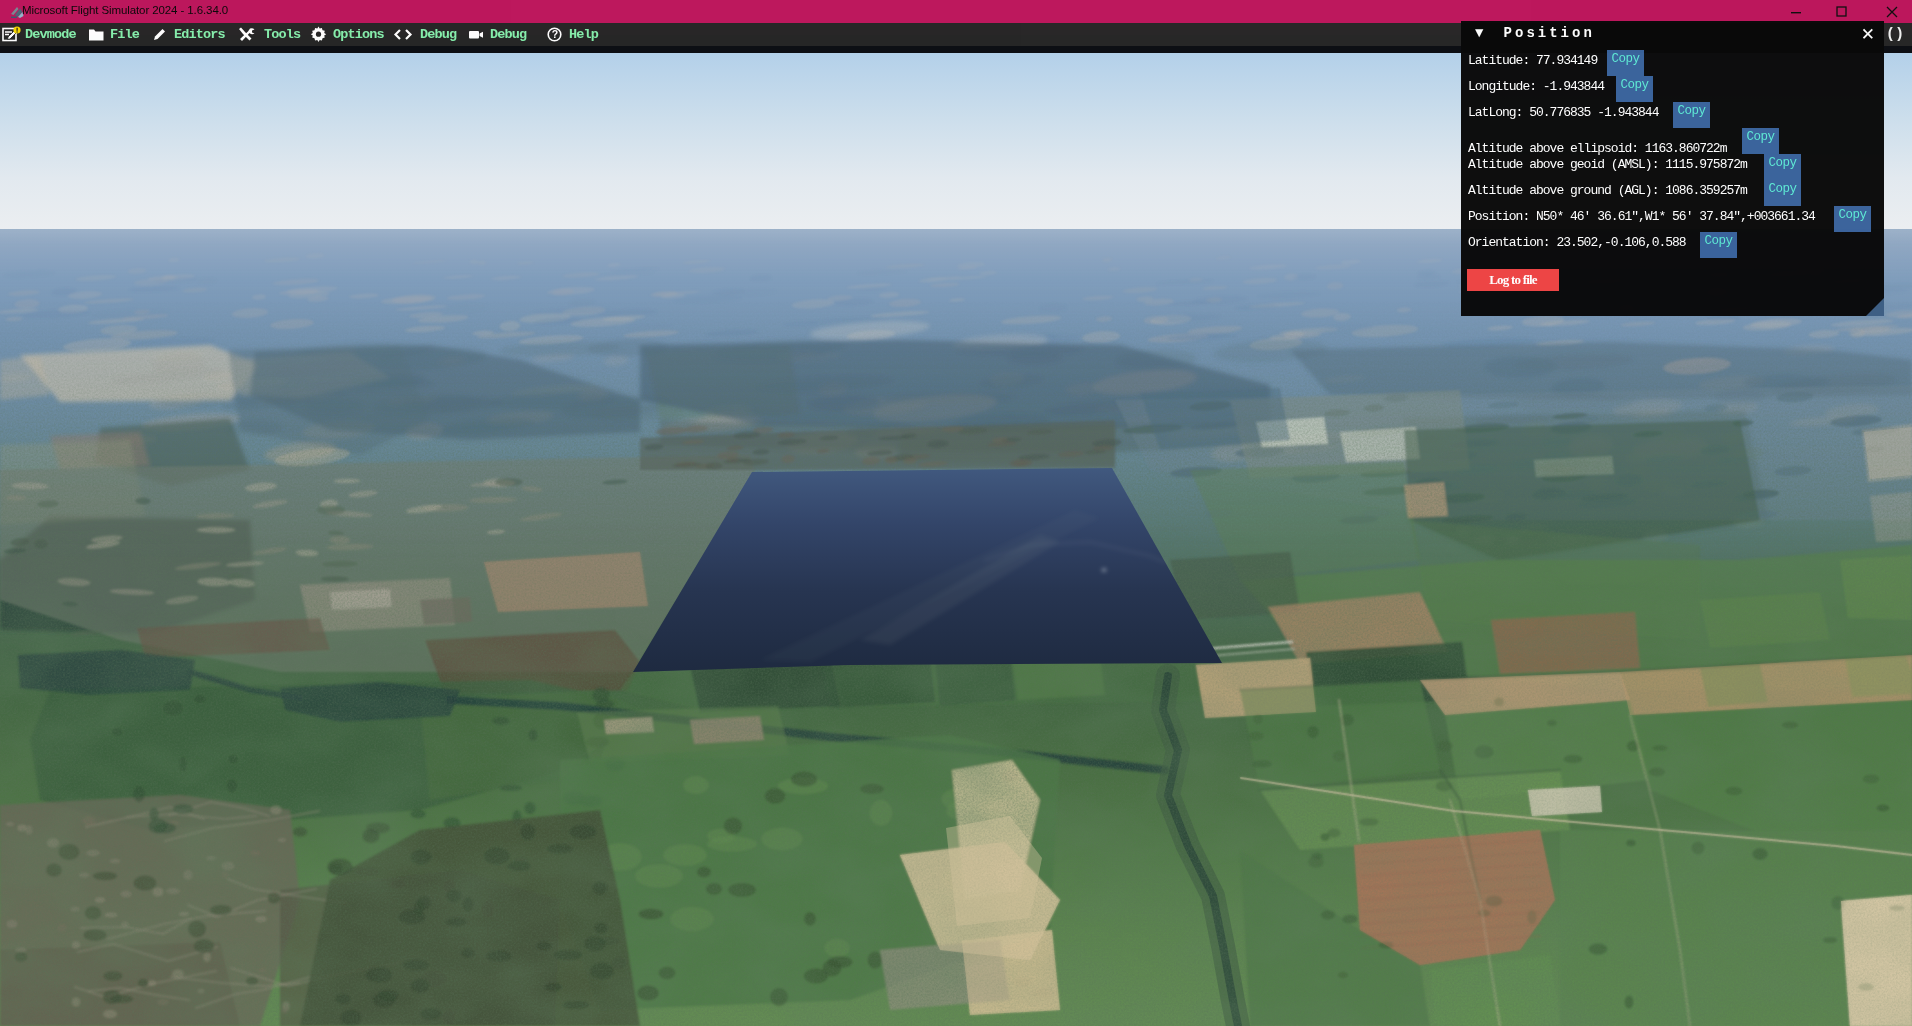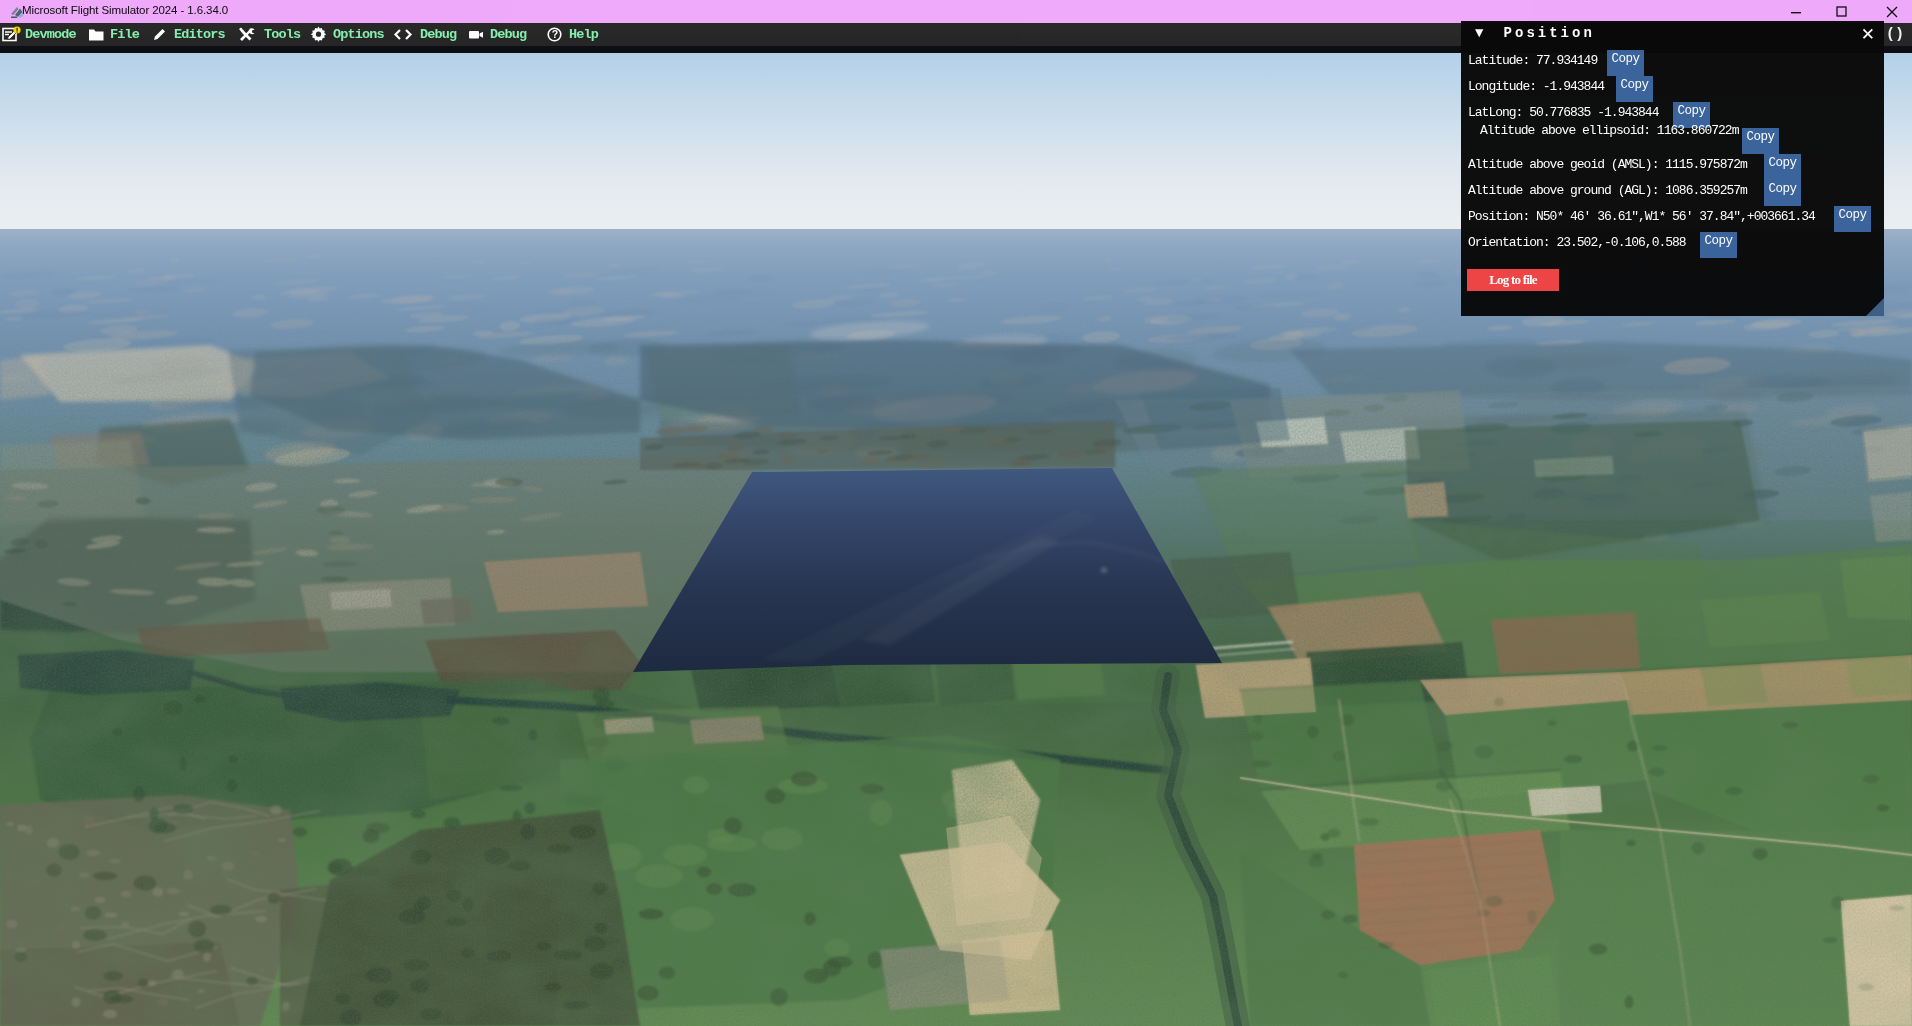--- a/index.html
+++ b/index.html
@@ -1,30 +1,30 @@
 <!DOCTYPE html>
 <html><head>
 <meta charset="utf-8">
 <style>
   html,body{margin:0;padding:0;width:1912px;height:1026px;overflow:hidden;background:#000;}
   #stage{position:absolute;left:0;top:0;width:1912px;height:1026px;font-family:"Liberation Sans",sans-serif;-webkit-font-smoothing:antialiased;}
-  #titlebar{position:absolute;left:0;top:0;width:1912px;height:35px;background:#f0abfc;transform:translateZ(0);opacity:0.995;}
+  #titlebar{position:absolute;left:0;top:0;width:1912px;height:35px;background:#be185d;transform:translateZ(0);opacity:0.995;}
   #titletext{position:absolute;left:22px;top:4px;font-size:11.5px;letter-spacing:-0.1px;color:#0b0b0b;font-family:"Liberation Sans",sans-serif;}
   #appicon{position:absolute;left:9px;top:4px;width:16px;height:16px;}
   .winbtn{position:absolute;top:0;height:23px;color:#111;font-size:13px;text-align:center;}
   #menubar{position:absolute;left:0;top:23px;width:1912px;height:23px;background:#272727;transform:translateZ(0);opacity:0.99;}
   #menubar .mi{position:absolute;top:0;height:23px;line-height:23px;color:#86efac;font-family:"Liberation Mono",monospace;font-size:13.5px;font-weight:bold;white-space:pre;letter-spacing:-0.85px;}
   #darkstrip{position:absolute;left:0;top:46px;width:1912px;height:7px;background:#0d0f14;}
   #scene{position:absolute;left:0;top:0;}
   
   #panel{position:absolute;left:1461px;top:21px;width:423px;height:295px;background:rgba(9,9,9,0.99);transform:translateZ(0);opacity:0.99;color:#fff;font-family:"Liberation Mono",monospace;}
   #paneltitle{position:absolute;left:14px;top:4px;font-size:14px;font-weight:bold;letter-spacing:3px;}
   #panelclose{position:absolute;right:9px;top:3px;font-size:17px;color:#fff;font-family:"Liberation Sans",sans-serif;}
   .prow{position:absolute;left:7px;font-size:13px;white-space:pre;letter-spacing:-1.0px;}
-  .copy{position:absolute;height:26px;background:#3a639c;color:#ffffff;font-size:12.5px;text-align:center;line-height:19px;width:37px;letter-spacing:-0.5px;}
+  .copy{position:absolute;height:26px;background:#3a639c;color:#5eead4;font-size:12.5px;text-align:center;line-height:19px;width:37px;letter-spacing:-0.5px;}
   #logbtn{position:absolute;left:6px;top:248px;width:92px;height:22px;letter-spacing:-0.8px;background:#ef4444;color:#fff;font-size:13px;font-weight:bold;text-align:center;line-height:22px;font-family:Liberation Serif, serif;}
   #grip{position:absolute;right:0;bottom:0;width:0;height:0;border-style:solid;border-width:0 0 18px 18px;border-color:transparent transparent #3e5f84 transparent;}
   #cuttext{transform:translateZ(0);opacity:0.99;position:absolute;left:1886px;top:26px;color:#f2f2f2;font-size:15px;font-family:"Liberation Mono",monospace;font-weight:bold;}
 </style>
 </head>
 <body>
 <div id="stage">
   <svg id="scene" width="1912" height="1026" viewBox="0 0 1912 1026" xmlns="http://www.w3.org/2000/svg">
 
 <defs>
@@ -996,21 +996,21 @@
 
   <div id="panel">
     <div id="paneltitle">▼ &nbsp;Position</div>
     <div id="panelclose">✕</div>
     <div class="prow" style="top:32px;">Latitude: 77.934149</div>
     <div class="copy" style="left:146px;top:29px;">Copy</div>
     <div class="prow" style="top:58px;">Longitude: -1.943844</div>
     <div class="copy" style="left:155px;top:55px;">Copy</div>
     <div class="prow" style="top:84px;">LatLong: 50.776835 -1.943844</div>
     <div class="copy" style="left:212px;top:81px;">Copy</div>
-    <div class="prow" style="top:102px;margin-left:12px;">Altitude above ellipsoid: 1163.860722m</div>
+    <div class="prow" style="top:120px;">Altitude above ellipsoid: 1163.860722m</div>
     <div class="copy" style="left:281px;top:107px;">Copy</div>
     <div class="prow" style="top:136px;font-family:Liberation Mono, monospace;">Altitude above geoid (AMSL): 1115.975872m</div>
     <div class="copy" style="left:303px;top:133px;">Copy</div>
     <div class="prow" style="top:162px;">Altitude above ground (AGL): 1086.359257m</div>
     <div class="copy" style="left:303px;top:159px;">Copy</div>
     <div class="prow" style="top:188px;">Position: N50* 46' 36.61",W1* 56' 37.84",+003661.34</div>
     <div class="copy" style="left:373px;top:185px;">Copy</div>
     <div class="prow" style="top:214px;">Orientation: 23.502,-0.106,0.588</div>
     <div class="copy" style="left:239px;top:211px;">Copy</div>
     <div id="logbtn">Log to file</div>

